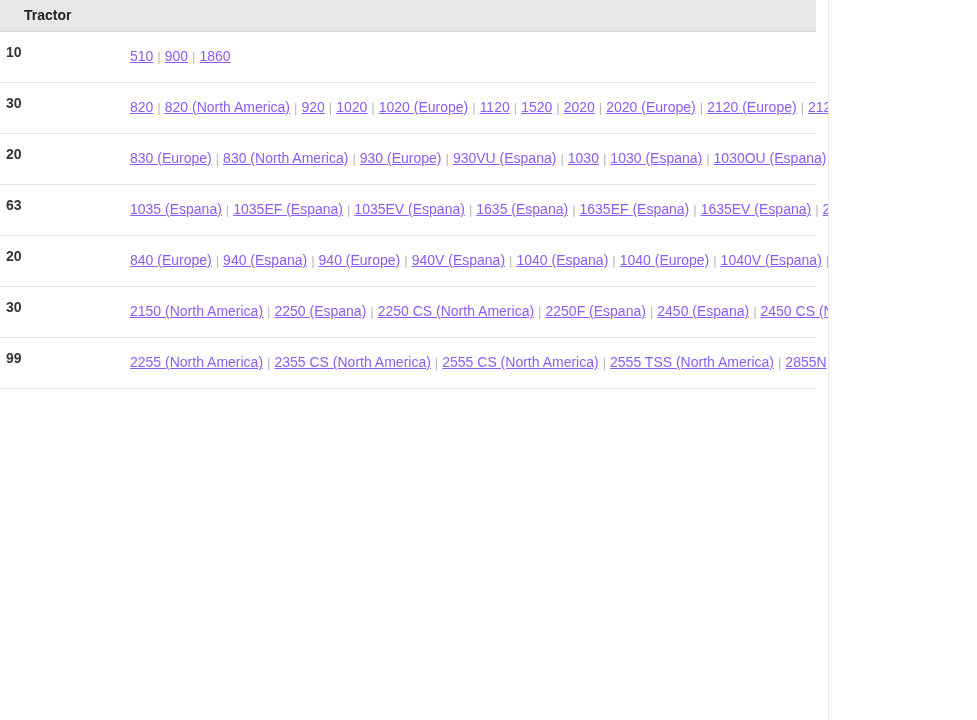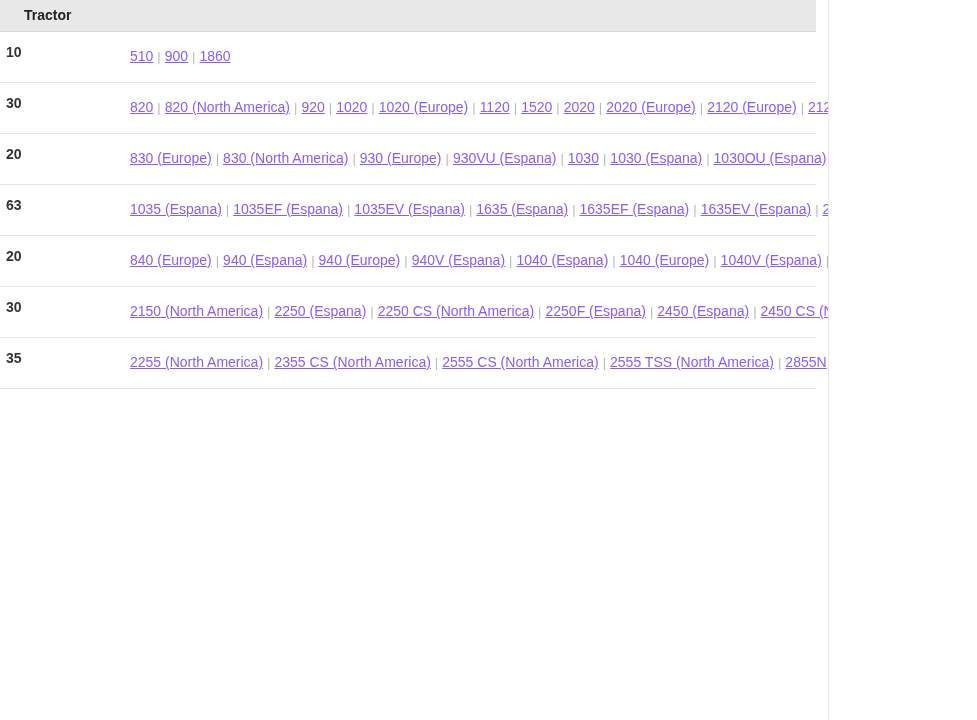--- a/index.html
+++ b/index.html
@@ -107,20 +107,20 @@
         </tr>
         <tr>
           <td class="series-label">20</td>
           <td class="series-models"><a class="model-link" href="#">840 (Europe)</a><span class="sep">|</span><a class="model-link" href="#">940 (Espana)</a><span class="sep">|</span><a class="model-link" href="#">940 (Europe)</a><span class="sep">|</span><a class="model-link" href="#">940V (Espana)</a><span class="sep">|</span><a class="model-link" href="#">1040 (Espana)</a><span class="sep">|</span><a class="model-link" href="#">1040 (Europe)</a><span class="sep">|</span><a class="model-link" href="#">1040V (Espana)</a><span class="sep">|</span><a class="model-link" href="#">1140 (Espana)</a><span class="sep">|</span><a class="model-link" href="#">1140 (Europe)</a></td>
         </tr>
         <tr>
           <td class="series-label">30</td>
           <td class="series-models"><a class="model-link" href="#">2150 (North America)</a><span class="sep">|</span><a class="model-link" href="#">2250 (Espana)</a><span class="sep">|</span><a class="model-link" href="#">2250 CS (North America)</a><span class="sep">|</span><a class="model-link" href="#">2250F (Espana)</a><span class="sep">|</span><a class="model-link" href="#">2450 (Espana)</a><span class="sep">|</span><a class="model-link" href="#">2450 CS (North America)</a><span class="sep">|</span><a class="model-link" href="#">2450F (Espana)</a></td>
         </tr>
         <tr>
-          <td class="series-label">35</td>
+          <td class="series-label">99</td>
           <td class="series-models"><a class="model-link" href="#">2255 (North America)</a><span class="sep">|</span><a class="model-link" href="#">2355 CS (North America)</a><span class="sep">|</span><a class="model-link" href="#">2555 CS (North America)</a><span class="sep">|</span><a class="model-link" href="#">2555 TSS (North America)</a><span class="sep">|</span><a class="model-link" href="#">2855N</a><span class="sep">|</span><a class="model-link" href="#">2855N (North America)</a></td>
         </tr>
       </tbody>
   </table>
 </div>
 
 <div class="right-gutter"></div>
 
 </body></html>

